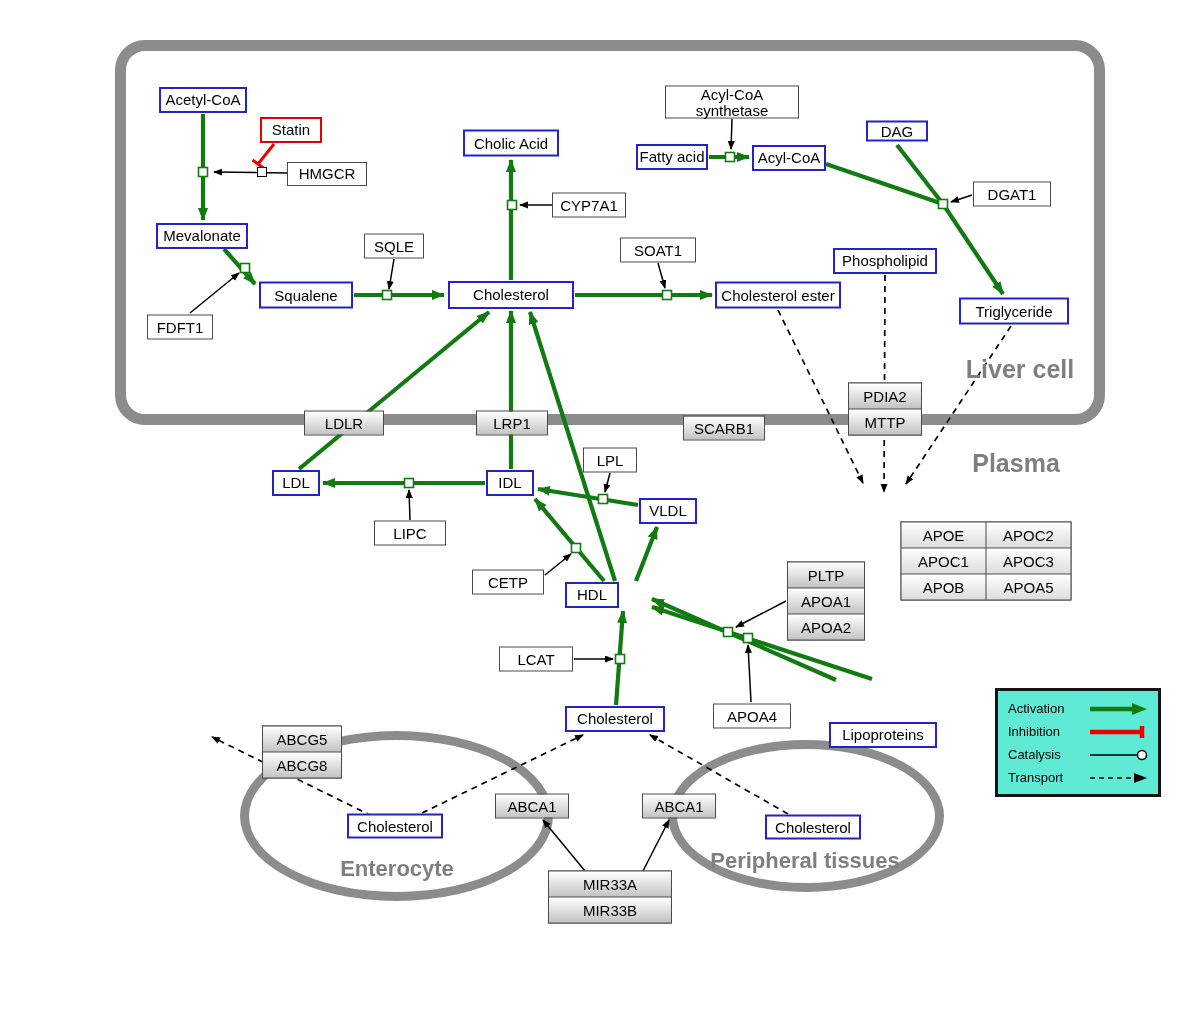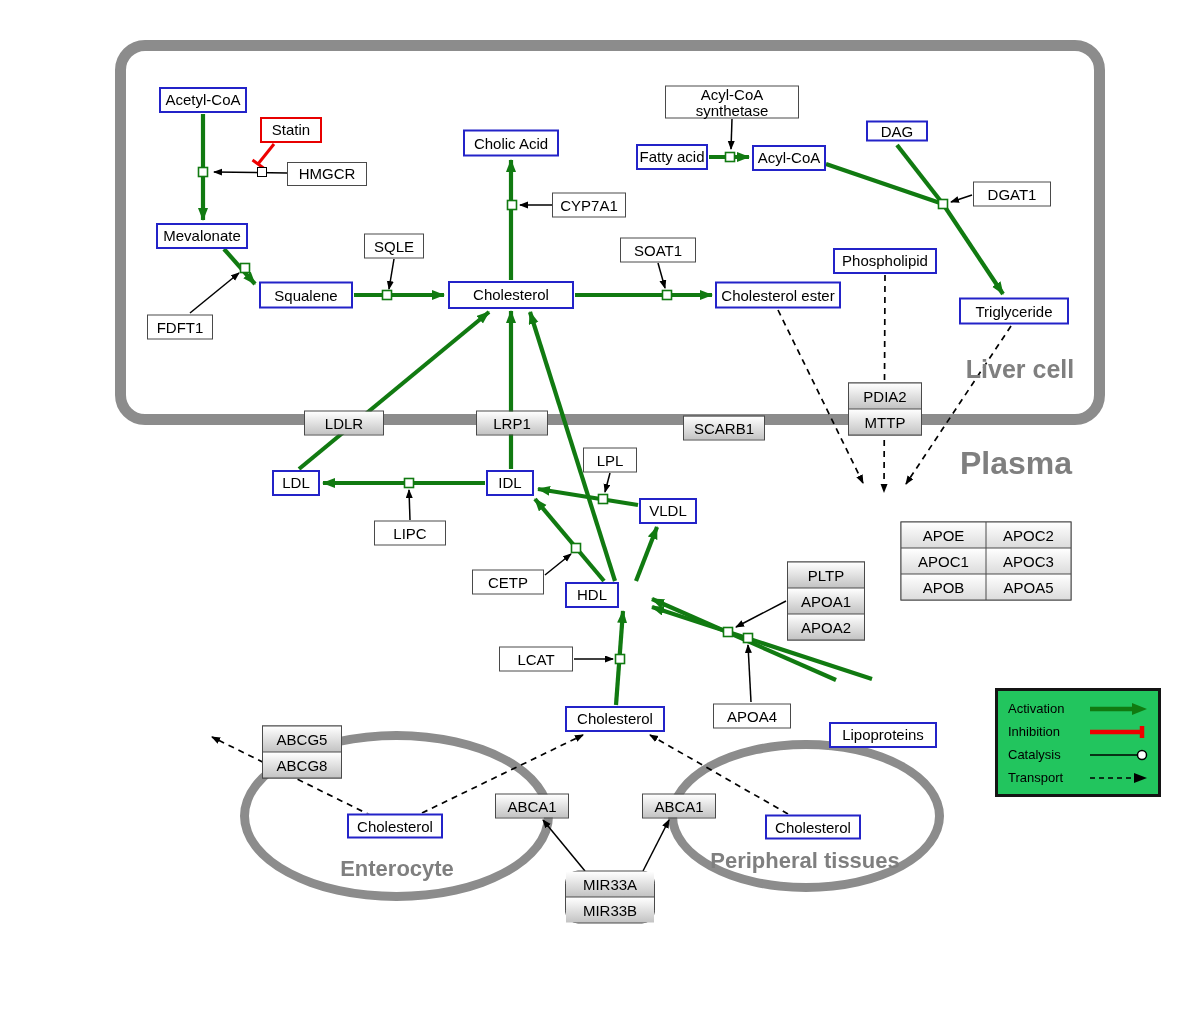--- a/index.html
+++ b/index.html
@@ -21,21 +21,21 @@
   .stack { position:absolute; transform:translate(-50%,-50%); display:flex; flex-direction:column;
            background:#4a4a4a; border:1px solid #4a4a4a; gap:1px;text-align:center; }
   .stack .cell { height:25px; background:linear-gradient(#ffffff,#c3c3c3); display:flex; align-items:center;
                  justify-content:center; font-size:15px; white-space:nowrap; }
 
   .apo-table { position:absolute; transform:translate(-50%,-50%); display:grid; grid-template-columns:84px 84px;
                gap:1px; background:#4a4a4a; border:1px solid #4a4a4a; }
   .apo-table .cell { height:25px; background:linear-gradient(#ffffff,#dcdcdc); display:flex; align-items:center;
                      justify-content:center; font-size:15px; }
 
-  .legend { position:absolute; left:995px; top:688px; width:166px; border:3px solid #141414; background:#22c55e;
+  .legend { position:absolute; left:995px; top:688px; width:166px; border:3px solid #141414; background:#5eead4;
             padding:7px 8px 6px 10px; display:flex; flex-direction:column; gap:2px; }
   .legend-row { display:flex; align-items:center; height:21px; }
   .legend-row .lbl { flex:1; font-size:13px; color:#000; }
 </style>
 </head>
 <body>
 
 <div class="canvas">
 
   <div class="compartment" style="left:115px; top:40px; width:990px; height:385px; border-width:11px; border-radius:30px;"></div>
@@ -118,21 +118,21 @@
       <rect x="404.5" y="478.5" width="9" height="9"></rect>
       <rect x="571.5" y="543.5" width="9" height="9"></rect>
       <rect x="615.5" y="654.5" width="9" height="9"></rect>
       <rect x="723.5" y="627.5" width="9" height="9"></rect>
       <rect x="743.5" y="633.5" width="9" height="9"></rect>
     </g>
     <rect x="257.5" y="167.5" width="9" height="9" fill="#ffffff" stroke="#000" stroke-width="1"></rect>
   </svg>
 
   <div class="comp-label" style="left:1020px; top:369px; font-size:25px;">Liver cell</div>
-  <div class="comp-label" style="left:1016px; top:463px; font-size:32px;">Plasma</div>
+  <div class="comp-label" style="left:1016px; top:463px; font-size:25px;">Plasma</div>
   <div class="comp-label" style="left:397px; top:869px; font-size:22px;">Enterocyte</div>
   <div class="comp-label" style="left:805px; top:861px; font-size:22px;">Peripheral tissues</div>
 
   <div class="node metab" style="left:203px; top:100px; width:88px; height:26px;">Acetyl-CoA</div>
   <div class="node inhib" style="left:291px; top:130px; width:62px; height:26px;">Statin</div>
   <div class="node" style="left:327px; top:174px; width:80px; height:24px;">HMGCR</div>
   <div class="node metab" style="left:202px; top:236px; width:92px; height:26px;">Mevalonate</div>
   <div class="node" style="left:180px; top:327px; width:66px; height:25px;">FDFT1</div>
   <div class="node metab" style="left:306px; top:295px; width:94px; height:27px;">Squalene</div>
   <div class="node" style="left:394px; top:246px; width:60px; height:25px;">SQLE</div>
@@ -188,21 +188,21 @@
   <div class="node metab" style="left:615px; top:719px; width:100px; height:26px;">Cholesterol</div>
 
   <div class="stack" style="left:302px; top:752px; width:80px;">
     <div class="cell">ABCG5</div>
     <div class="cell">ABCG8</div>
   </div>
   <div class="node metab" style="left:395px; top:826px; width:96px; height:25px;">Cholesterol</div>
   <div class="node grad" style="left:532px; top:806px; width:74px; height:25px;">ABCA1</div>
   <div class="node grad" style="left:679px; top:806px; width:74px; height:25px;">ABCA1</div>
   <div class="node metab" style="left:813px; top:827px; width:96px; height:25px;">Cholesterol</div>
-  <div class="stack" style="left:610px; top:897px; width:90px;border-radius:13px;">
+  <div class="stack" style="left:610px; top:897px; width:124px;">
     <div class="cell">MIR33A</div>
     <div class="cell">MIR33B</div>
   </div>
 
   <div class="legend">
     <div class="legend-row">
       <span class="lbl">Activation</span>
       <svg width="62" height="14">
         <line x1="2" y1="7" x2="44" y2="7" stroke="#117a11" stroke-width="4.5"></line>
         <path d="M44,1 L59,7 L44,13 Z" fill="#117a11"></path>

